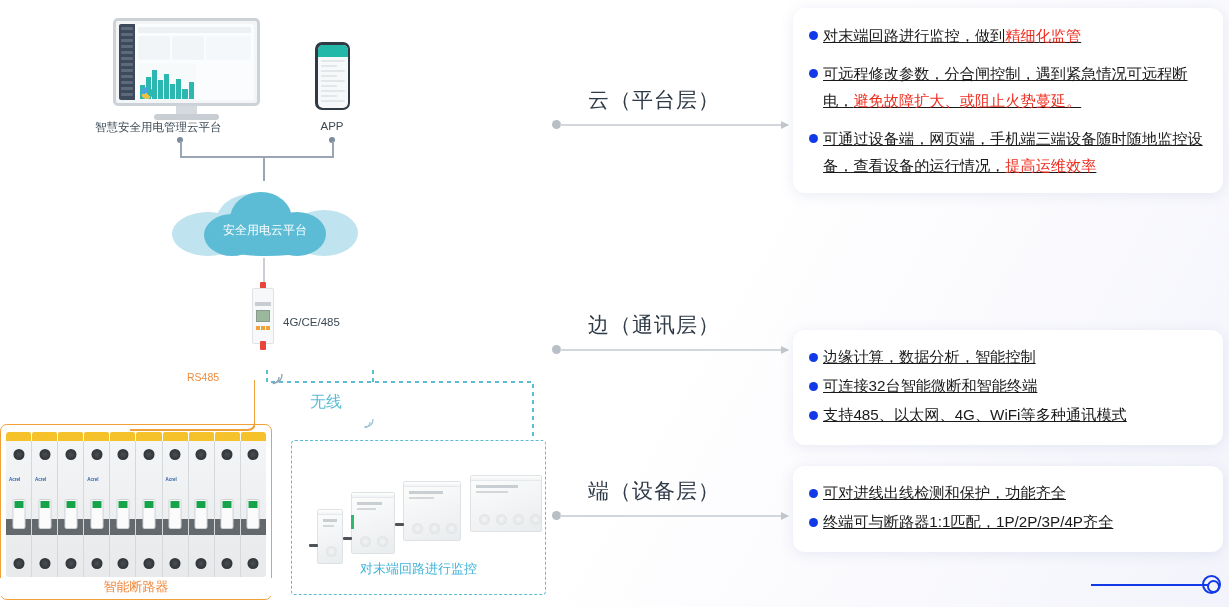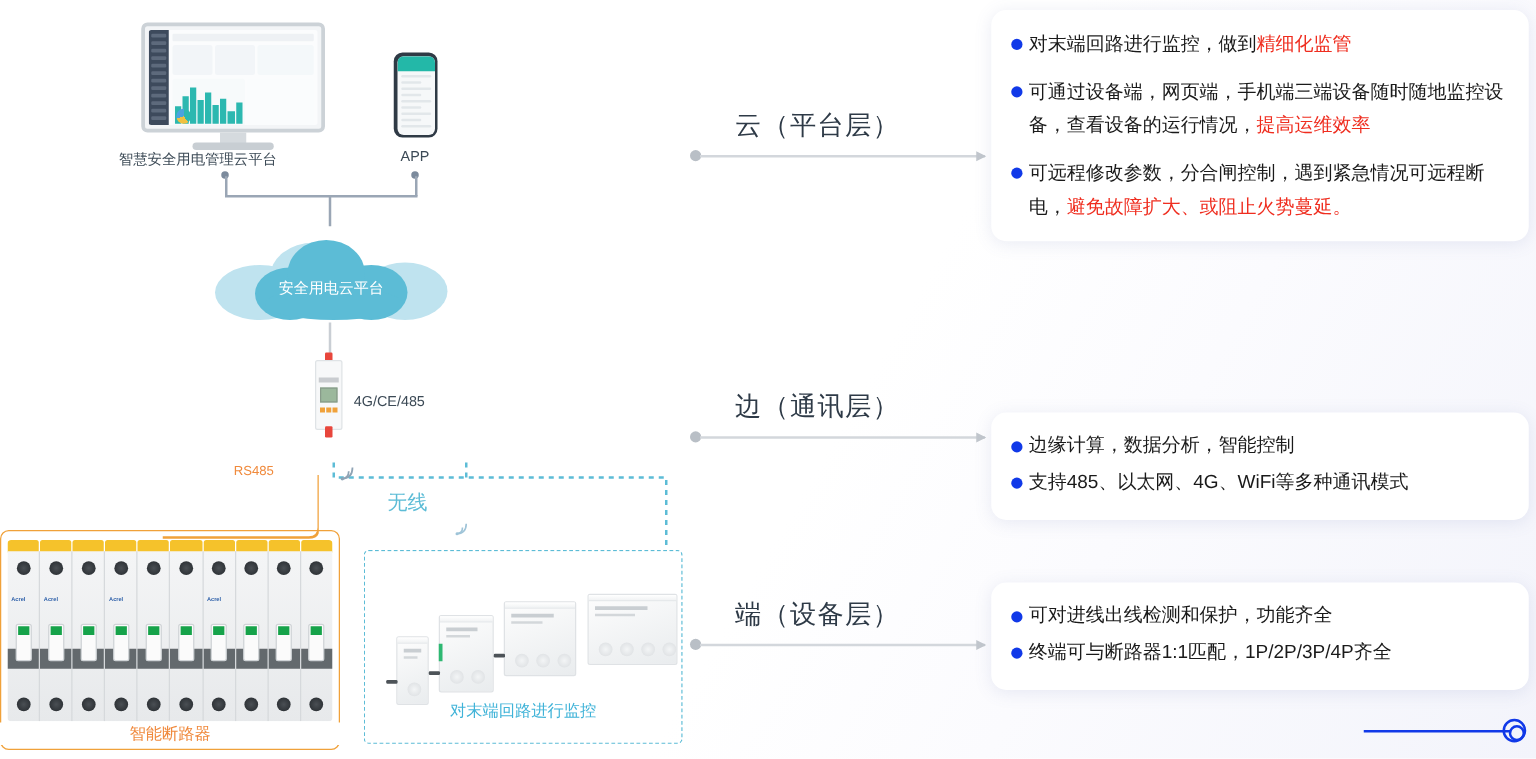--- a/index.html
+++ b/index.html
@@ -129,21 +129,21 @@
   .stage-label { position:absolute; font-size:21px; color:#2e3a47; letter-spacing:1px; white-space:nowrap; }
 
   
   .panel { position:absolute; background:#ffffff; border-radius:12px;
     box-shadow:0 2px 14px rgba(90,110,170,.13); padding:14px 18px 14px 16px; }
   .panel .li { display:flex; align-items:flex-start; margin-bottom:11px;
     font-size:15.2px; line-height:27px; color:#1a1a1a; }
   .panel .li:last-child { margin-bottom:0; }
   .bullet { flex:0 0 auto; width:9px; height:9px; border-radius:50%; background:#1139e8;
     margin-top:9px; margin-right:5px; }
-  .li .tx { flex:1; }
+  .li .tx { flex:1;text-decoration:underline; }
   .rd { color:#ef2d1f; }
   .panel.compact .li { margin-bottom:3px; line-height:26px; }
 
   #panel-cloud { left:793px; top:8px; width:430px; }
   #panel-edge  { left:793px; top:330px; width:430px; }
   #panel-dev   { left:793px; top:466px; width:430px; }
 
   .corner-line { position:absolute; right:20px; bottom:21px; width:118px; height:2px; background:#1139e8; }
   .corner-ring { position:absolute; right:8px; bottom:13px; width:19px; height:19px;
     border:2px solid #1139e8; border-radius:50%; }
@@ -409,31 +409,35 @@
     <div class="arrow-row" style="left:560px; top:515px; width:228px;"></div>
   </div>
 
   <div class="panel" id="panel-cloud">
       <div class="li">
         <span class="bullet"></span>
         <span class="tx"><span>对末端回路进行监控，做到</span><span class="rd">精细化监管</span></span>
       </div>
       <div class="li">
         <span class="bullet"></span>
+        <span class="tx"><span>可远程修改参数，分合闸控制，遇到紧急情况可远程断电，</span><span class="rd">避免故障扩大、或阻止火势蔓延。</span></span>
+      </div>
+      <div class="li">
+        <span class="bullet"></span>
         <span class="tx"><span>可通过设备端，网页端，手机端三端设备随时随地监控设备，查看设备的运行情况，</span><span class="rd">提高运维效率</span></span>
       </div>
-      <div class="li">
-        <span class="bullet"></span>
-        <span class="tx"><span>可远程修改参数，分合闸控制，遇到紧急情况可远程断电，</span><span class="rd">避免故障扩大、或阻止火势蔓延。</span></span>
-      </div>
     </div>
   <div class="panel compact" id="panel-edge">
       <div class="li">
         <span class="bullet"></span>
         <span class="tx"><span>边缘计算，数据分析，智能控制</span></span>
+      </div>
+      <div class="li">
+        <span class="bullet"></span>
+        <span class="tx"><span>可连接32台智能微断和智能终端</span></span>
       </div>
       <div class="li">
         <span class="bullet"></span>
         <span class="tx"><span>支持485、以太网、4G、WiFi等多种通讯模式</span></span>
       </div>
     </div>
   <div class="panel compact" id="panel-dev">
       <div class="li">
         <span class="bullet"></span>
         <span class="tx"><span>可对进线出线检测和保护，功能齐全</span></span>

